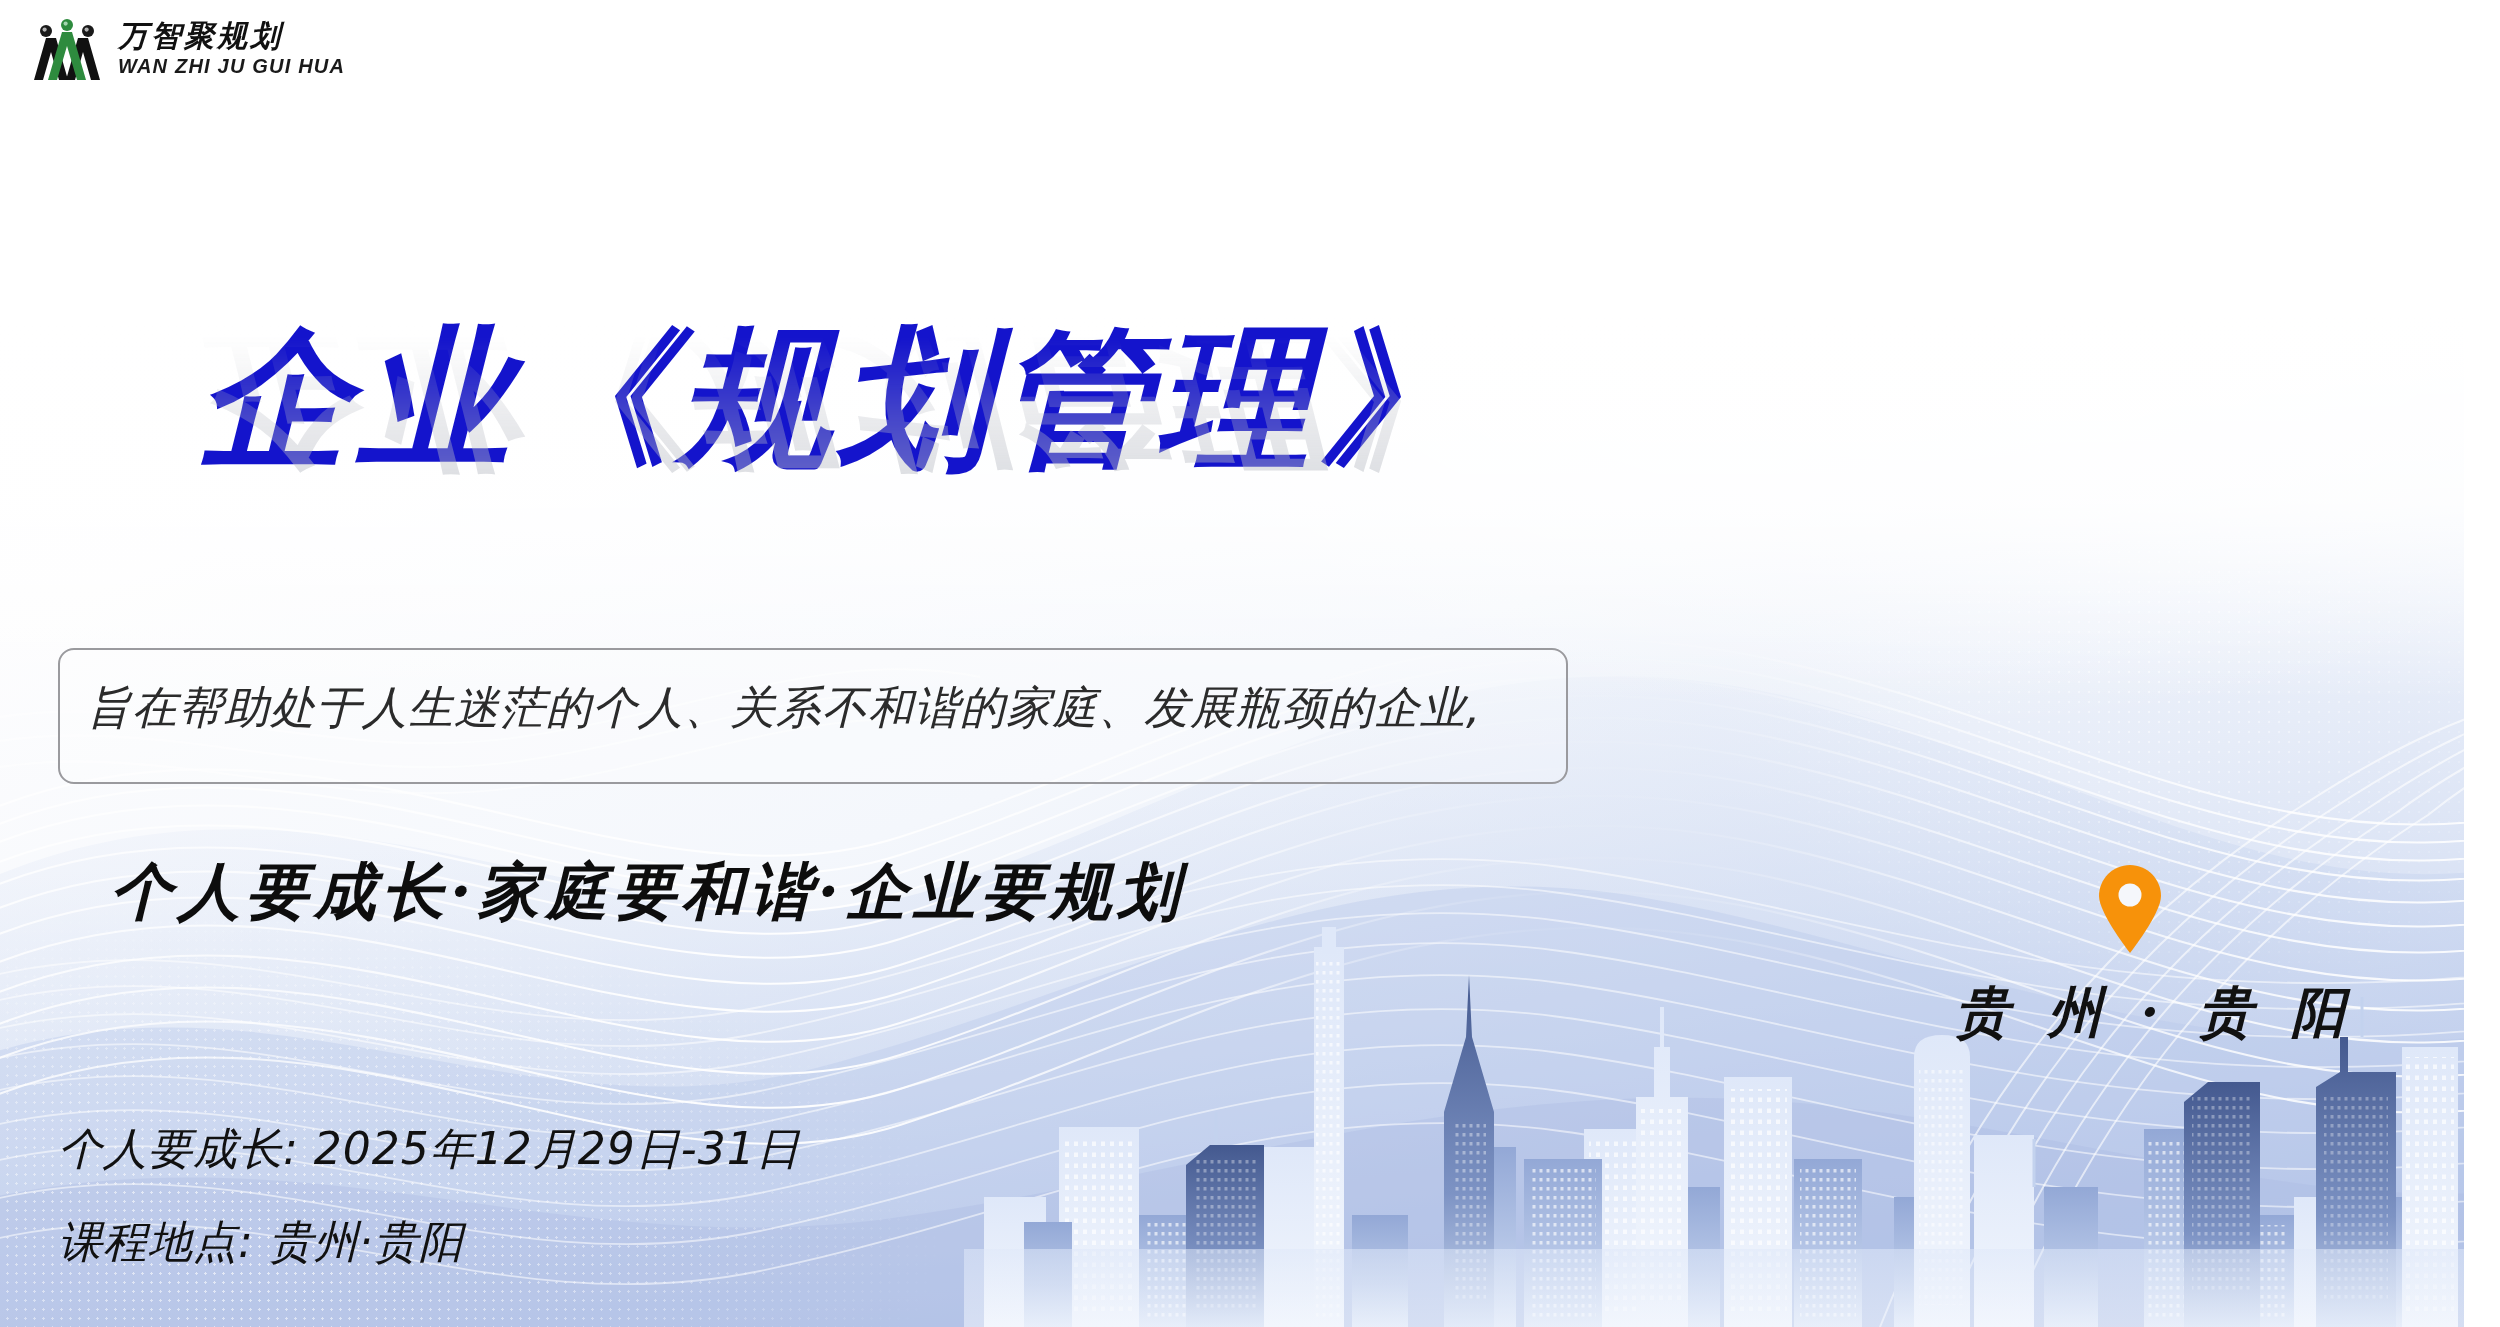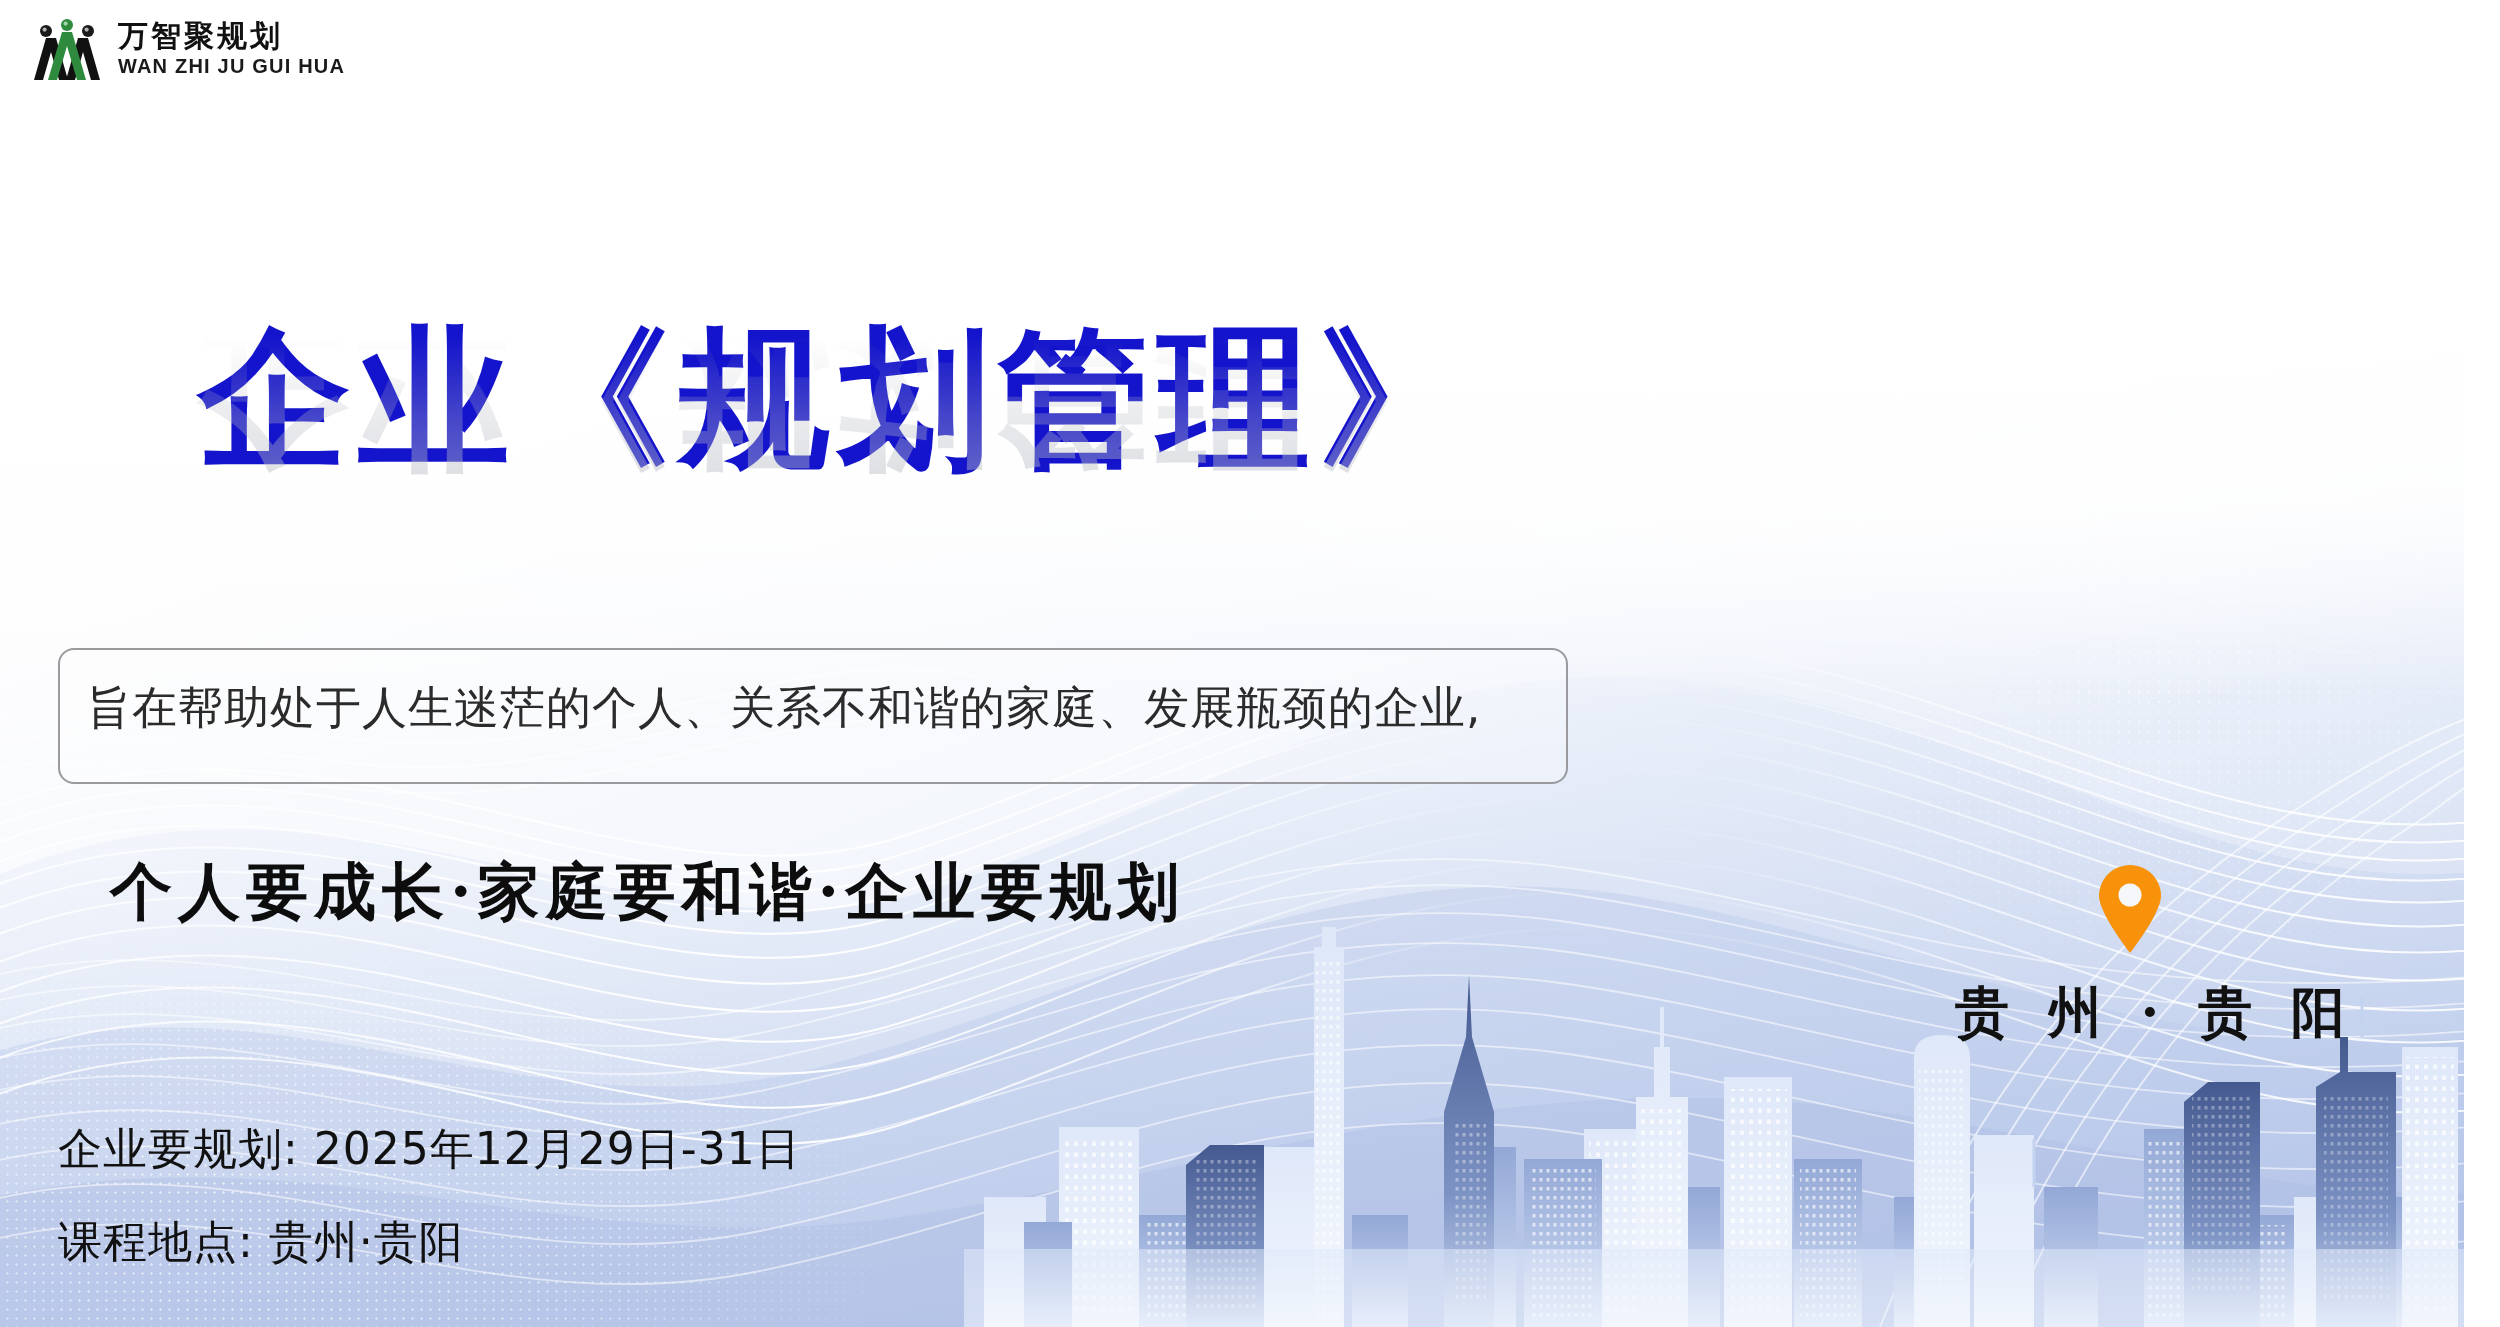--- a/index.html
+++ b/index.html
@@ -11,20 +11,21 @@
   }
 
   
   #poster{
     position:absolute; inset:0;
     width:2464px; height:1327px;
     overflow:hidden;
     background:
       radial-gradient(ellipse 1400px 900px at 78% 8%, #ffffff 0%, rgba(255,255,255,0) 70%),
       linear-gradient(160deg,#ffffff 0%,#fdfdfe 28%,#f4f7fc 52%,#e6ecf8 70%,#d4def3 85%,#c3d0ee 100%);
+    font-style: italic;
   }
 
   
   .haze{
     position:absolute; left:0; top:0; width:2500px; height:700px;
     background:linear-gradient(180deg,#ffffff 0%,#ffffff 45%,rgba(255,255,255,.85) 72%,rgba(255,255,255,0) 100%);
     pointer-events:none;
   }
 
   
@@ -331,17 +332,17 @@
 
   <div class="pin-group">
     <svg class="pin-icon" viewBox="0 0 66 88" xmlns="http://www.w3.org/2000/svg">
       <path d="M33,88 C33,88 64,48.5 64,31 C64,13.9 50.1,0 33,0 C15.9,0 2,13.9 2,31 C2,48.5 33,88 33,88 Z" fill="#f7920a"></path>
       <circle cx="33" cy="30" r="11.5" fill="#f5f7fb"></circle>
     </svg>
     <div class="pin-label">贵 州 · 贵 阳</div>
   </div>
 
   <div class="course-info">
-    <div class="course-row">企业要规划: 2025年12月29日-31日</div>
+    <div class="course-row">个人要成长: 2025年12月29日-31日</div>
     <div class="course-row">课程地点: 贵州·贵阳</div>
   </div>
 
 </div>
 
 </body></html>

